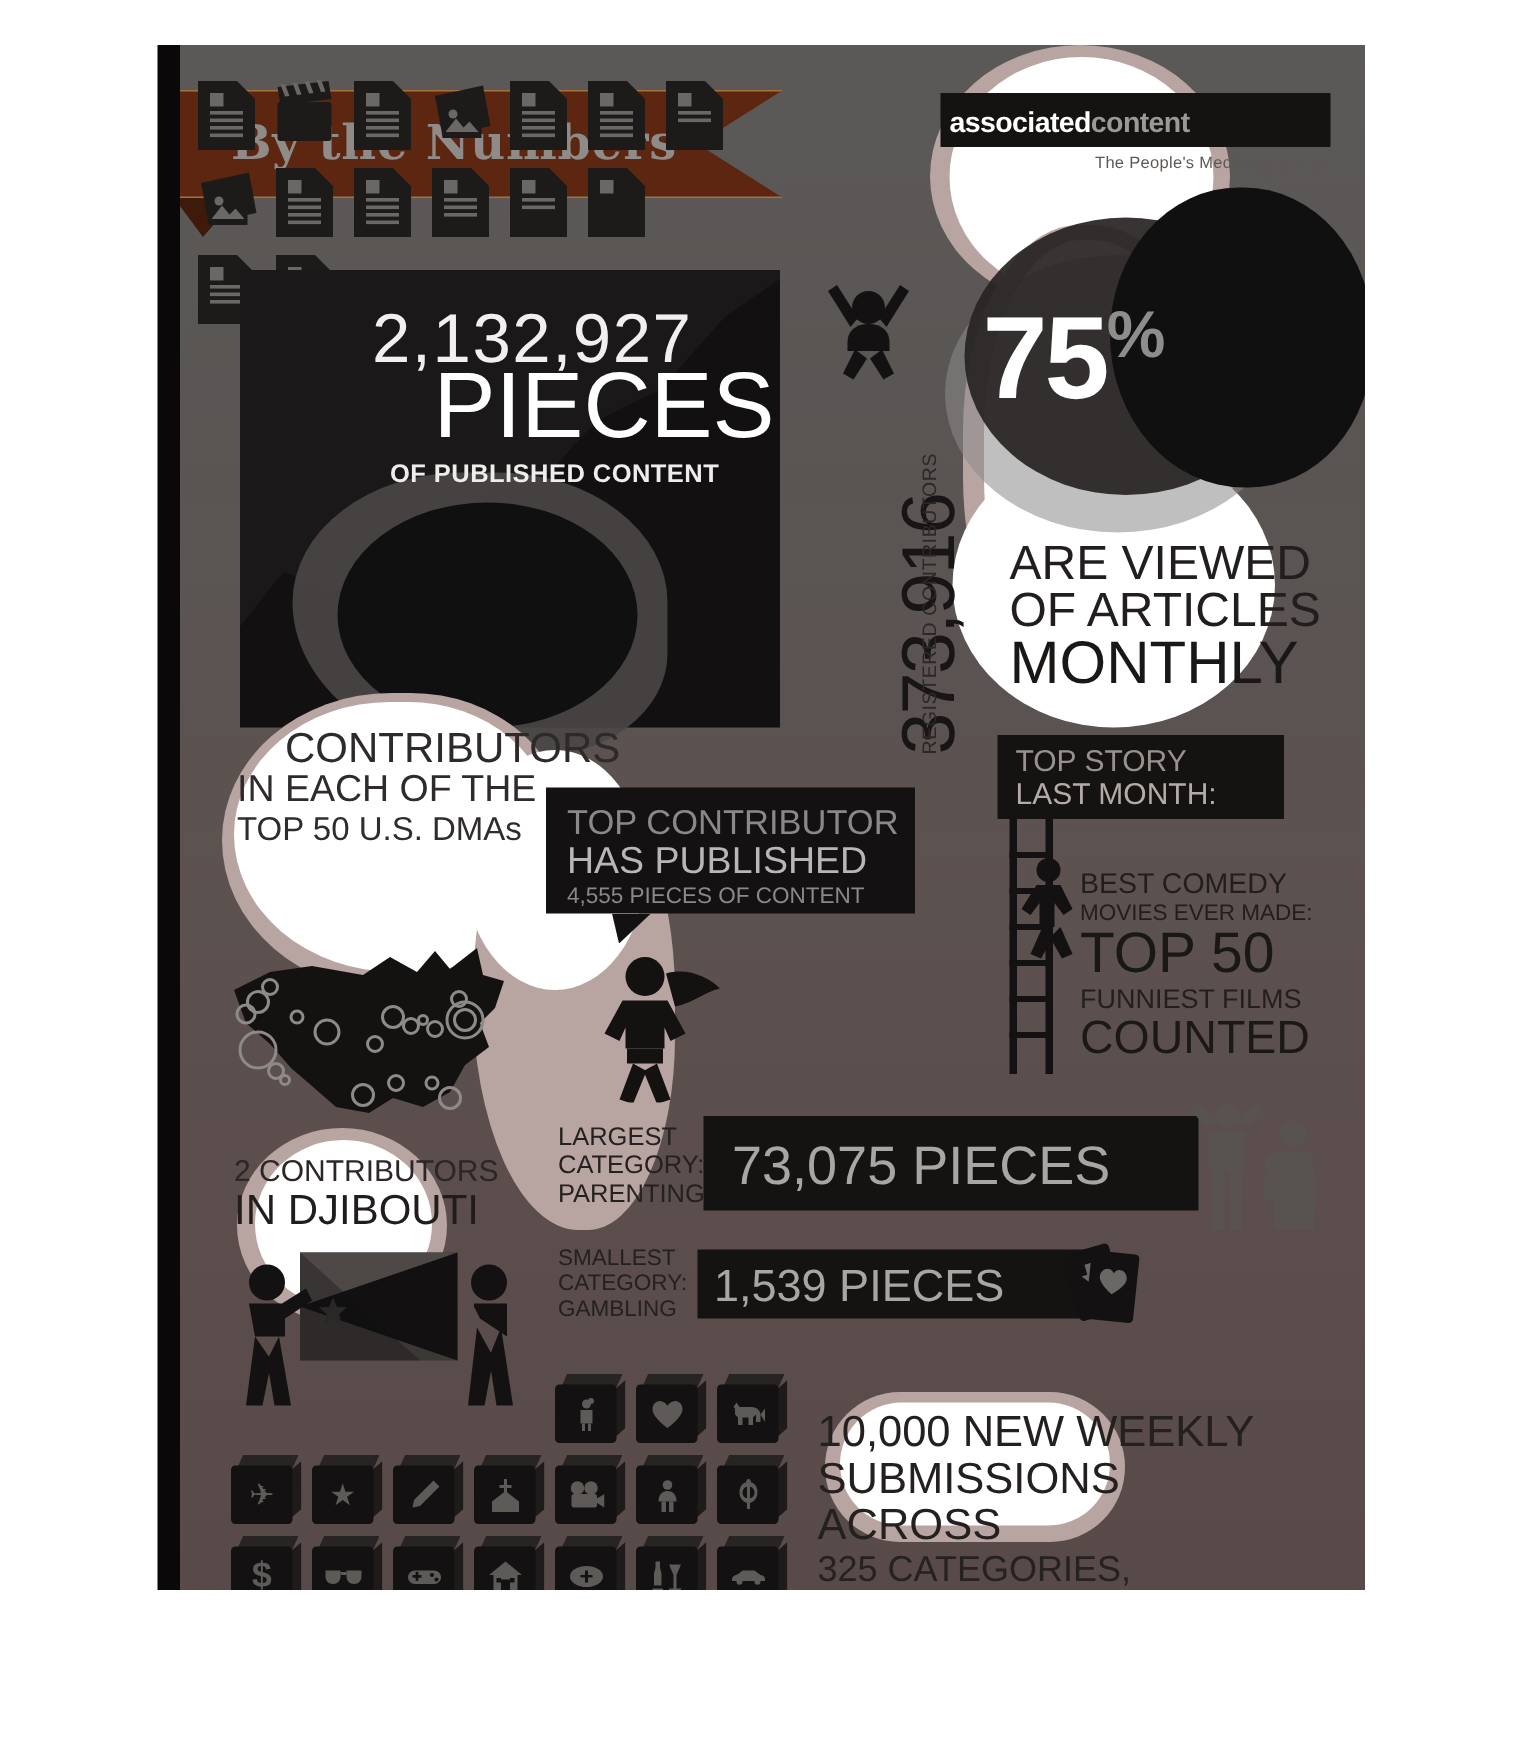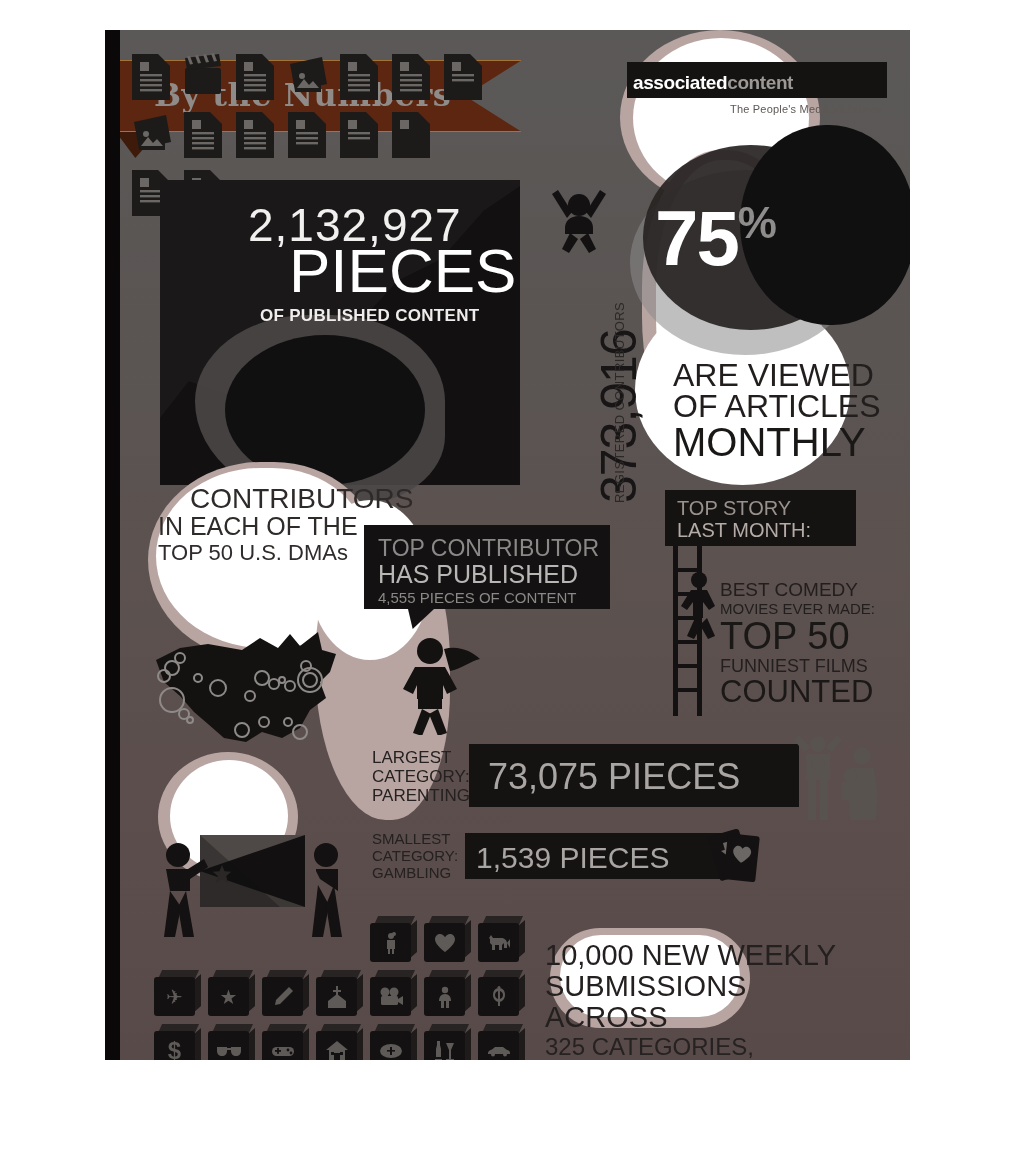--- a/index.html
+++ b/index.html
@@ -437,20 +437,24 @@
     <div class="comedy">
       <div class="c1">BEST COMEDY</div>
       <div class="c2">MOVIES EVER MADE:</div>
       <div class="c3">TOP 50</div>
       <div class="c4">FUNNIEST FILMS</div>
       <div class="c5">COUNTED</div>
     </div>
 
     <div class="blob blob-pink" style="left:38px;top:722px;width:140px;height:130px;"></div>
     <div class="blob blob-white" style="left:50px;top:730px;width:118px;height:112px;"></div>
+    <div class="djib">
+      <div class="d1">2 CONTRIBUTORS</div>
+      <div class="d2">IN DJIBOUTI</div>
+    </div>
     <div style="position:absolute;left:30px;top:795px;">
       <svg width="210" height="125" viewBox="0 0 210 125">
         <rect x="50" y="10" width="105" height="72" fill="#3c3836"></rect>
         <path d="M50 10h105v36H50z" fill="#4e4947"></path>
         <path d="M50 46l105-36v72z" fill="#121010"></path>
         <path d="M50 10l80 72H50z" fill="#121010" opacity=".35"></path>
         <path d="M72 40l2.6 6.2 6.7.5-5.1 4.4 1.6 6.6-5.8-3.6-5.8 3.6 1.6-6.6-5.1-4.4 6.7-.5z" fill="#2a2726"></path>
         <g fill="#131111">
           <circle cx="28" cy="30" r="12"></circle>
           <path d="M16 44h22l16-10 4 8-18 12v12H20z"></path>

